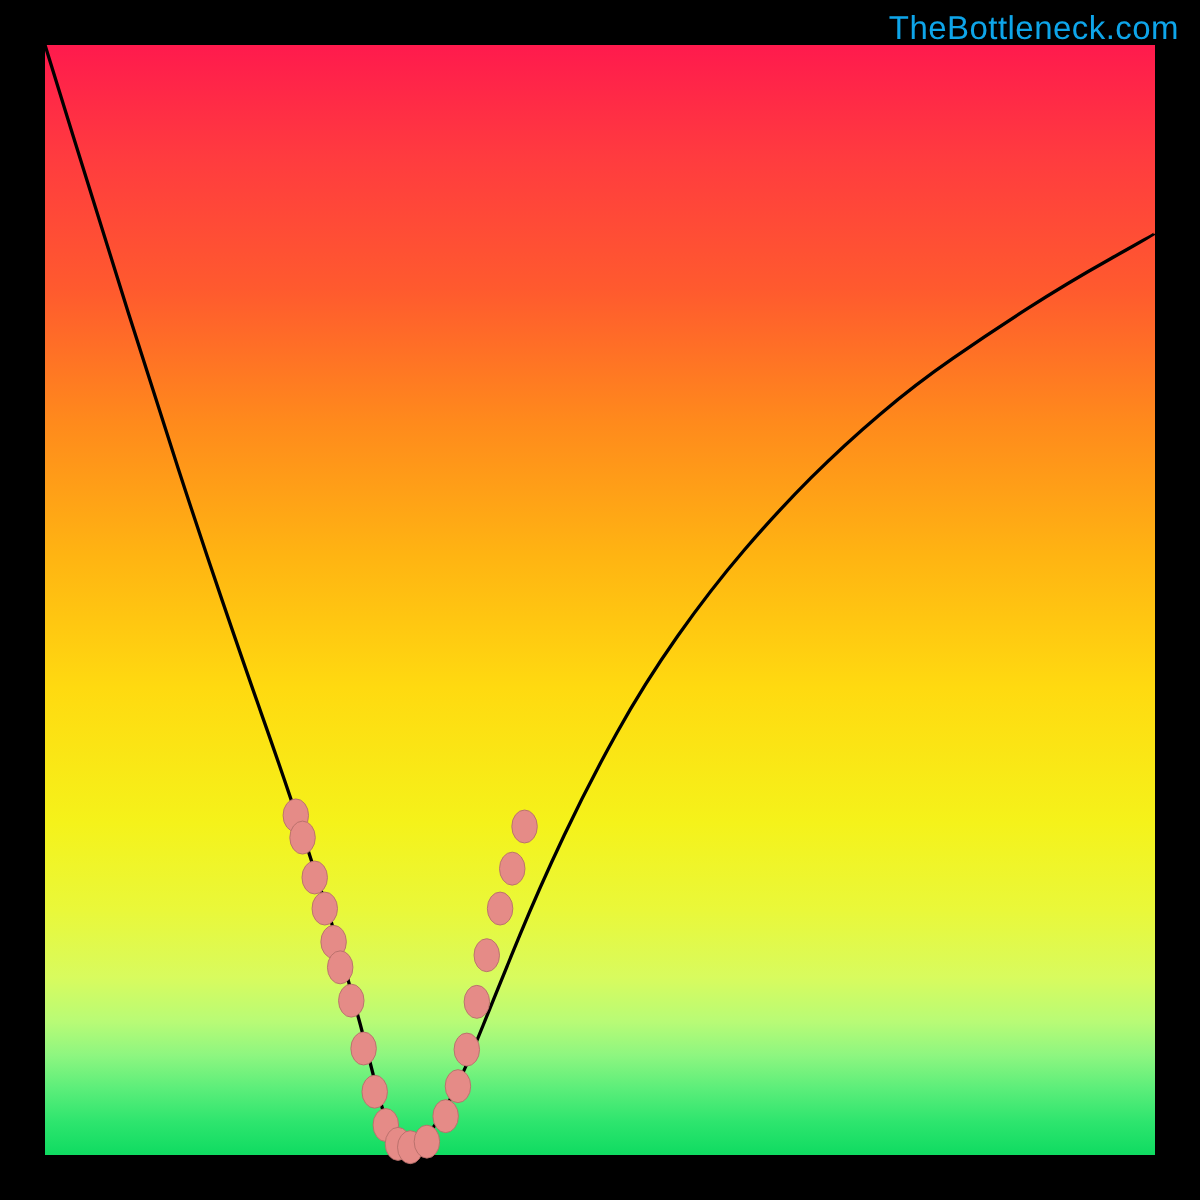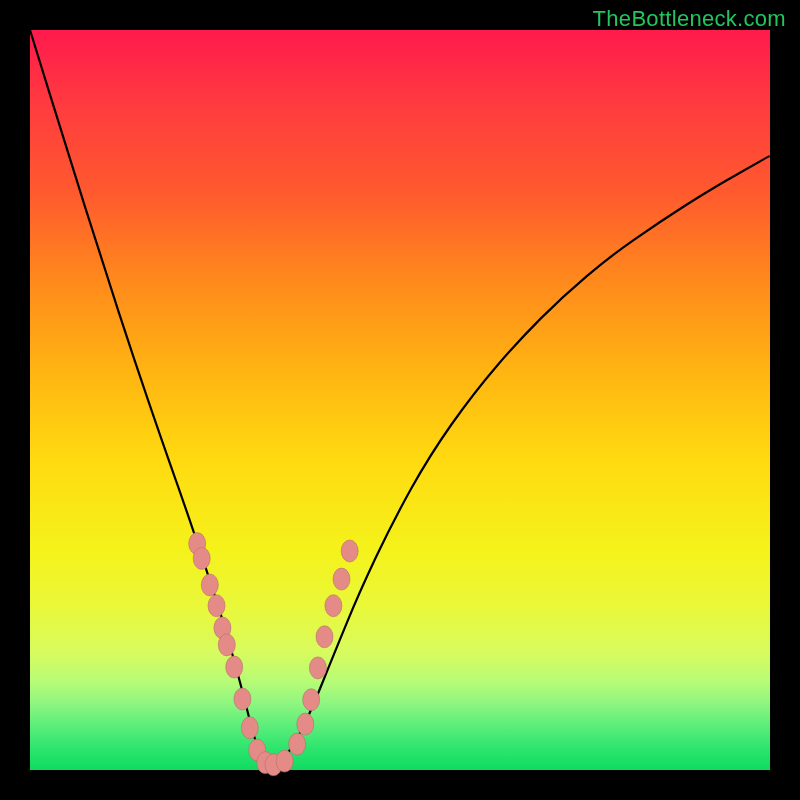--- a/index.html
+++ b/index.html
@@ -40,21 +40,21 @@
       #8ef680 91%,
       #5cee7a 94%,
       #2ee56e 97%,
       #0fdb61 100%
     );
   }
   .watermark {
     position: absolute;
     top: 6px;
     right: 14px;
-    color: #22c55e;
+    color: #0ea5e9;
     font-size: 22px;
     letter-spacing: 0.3px;
     user-select: none;
   }
   svg.curve {
     position: absolute;
     left: 0;
     top: 0;
     width: 740px;
     height: 740px;

